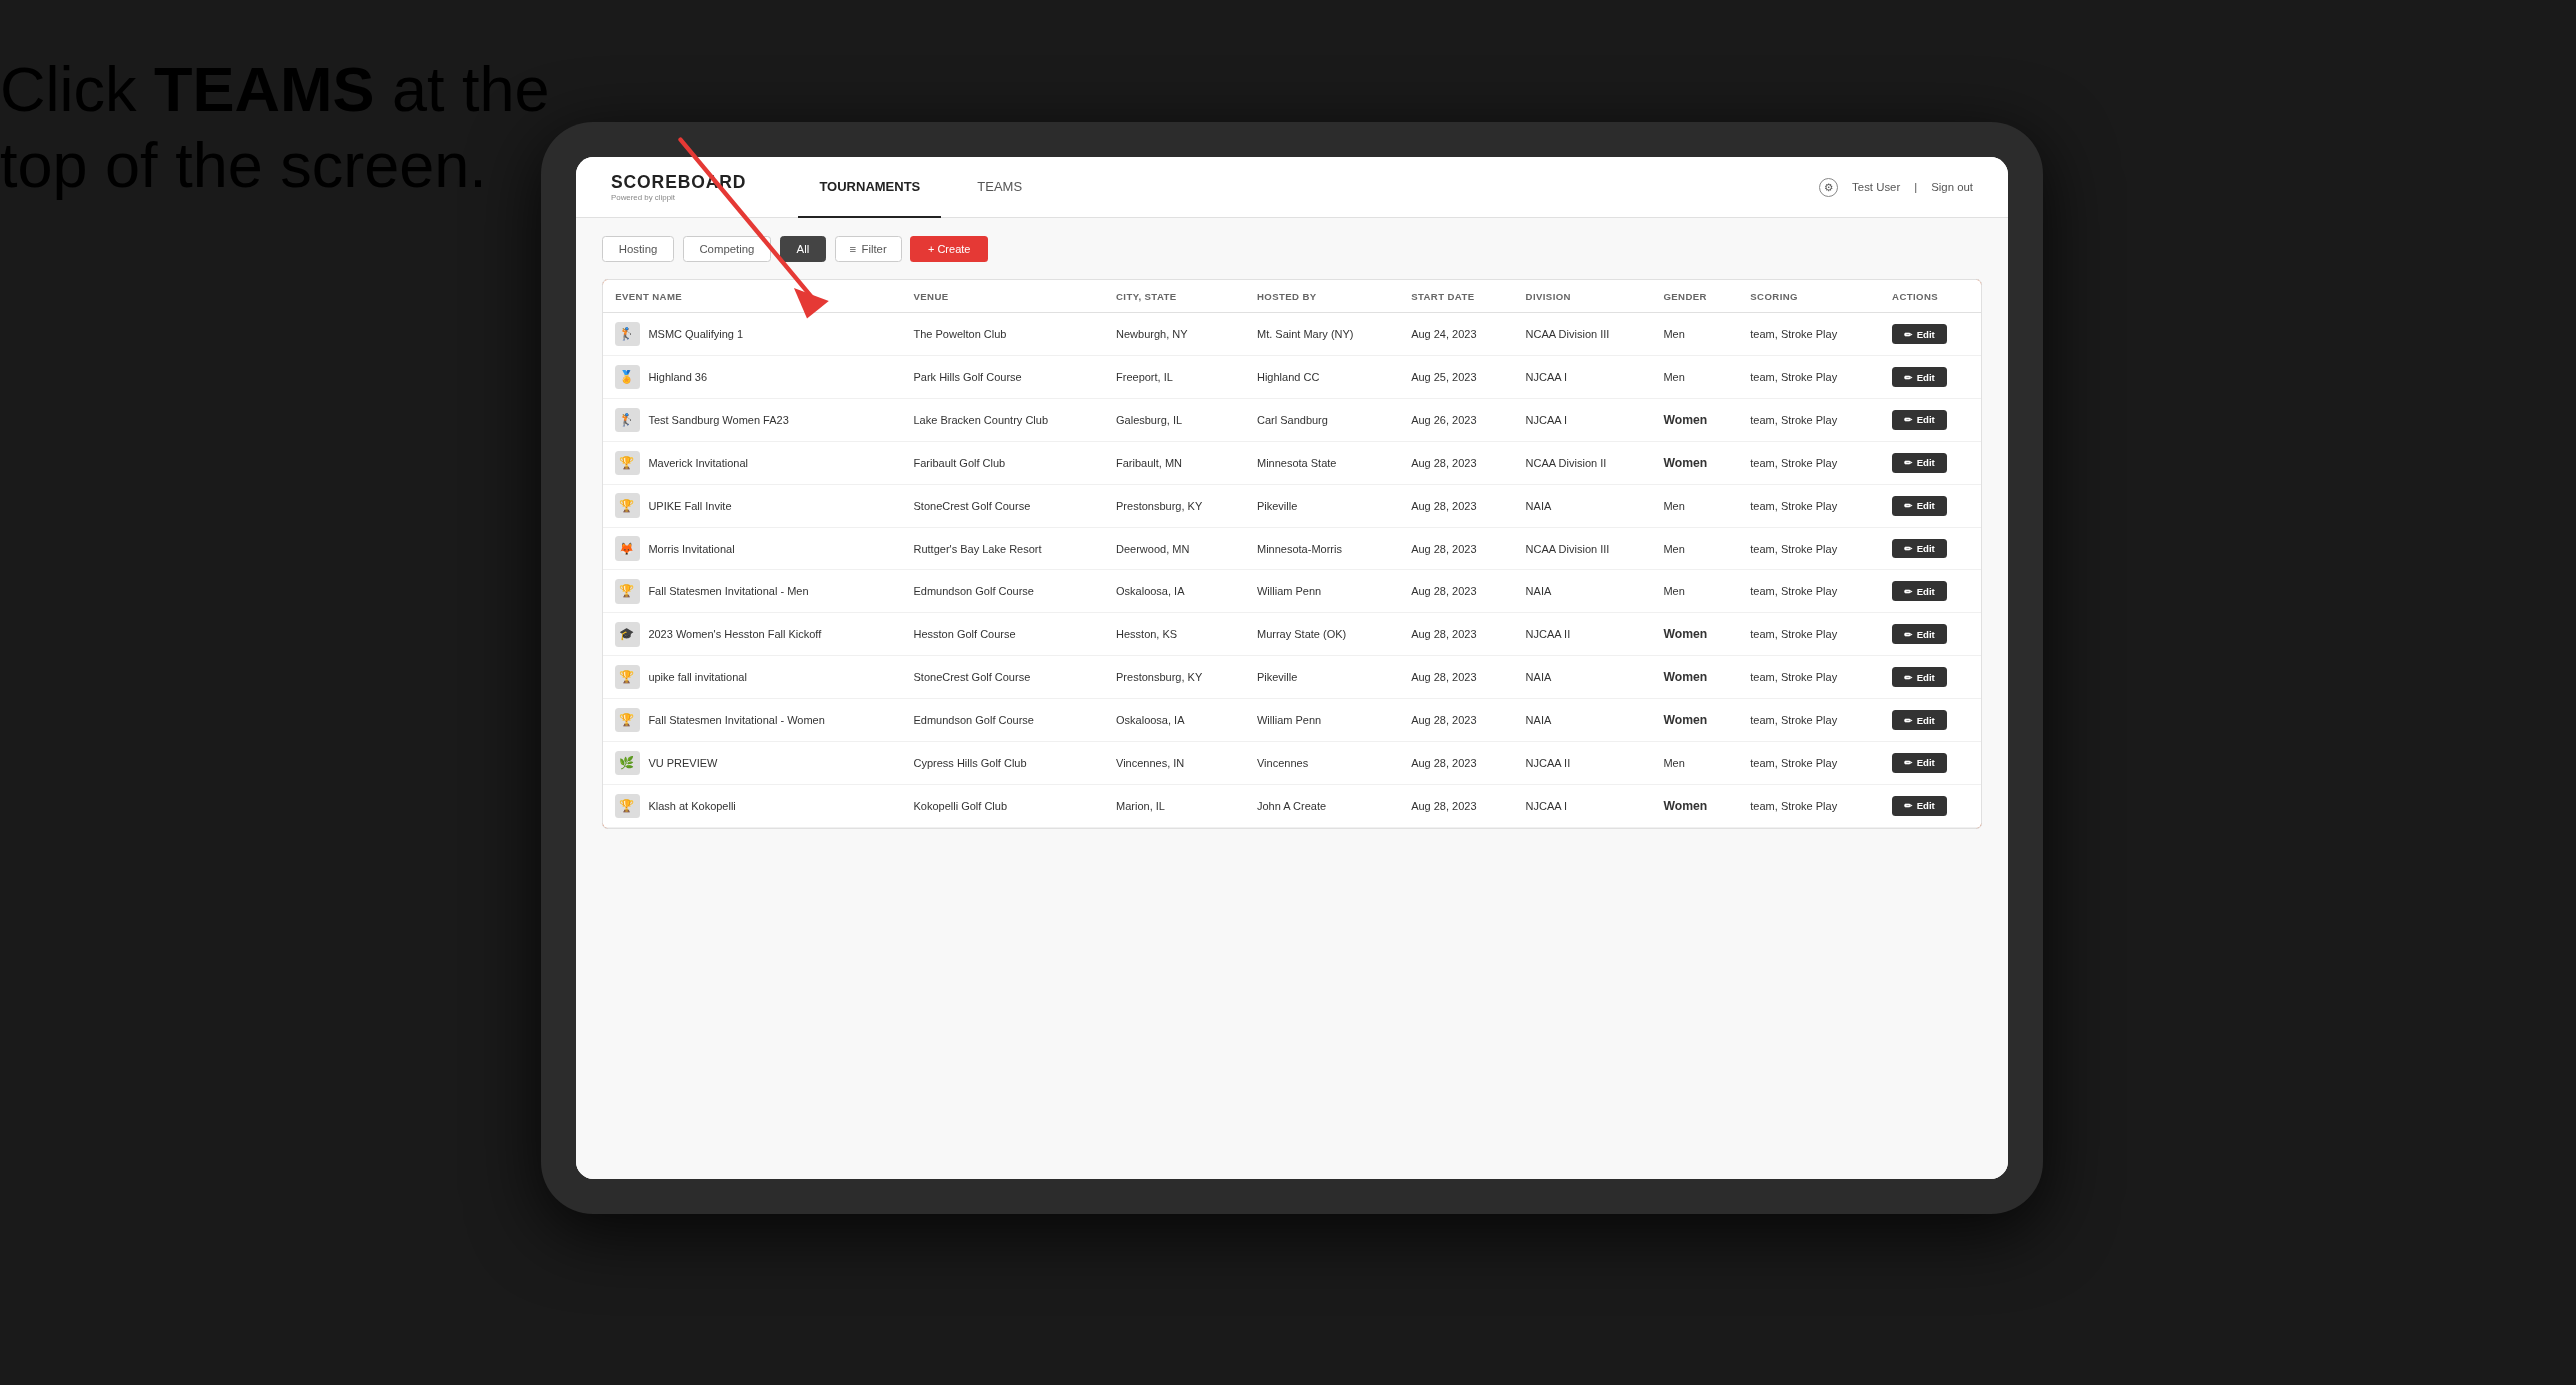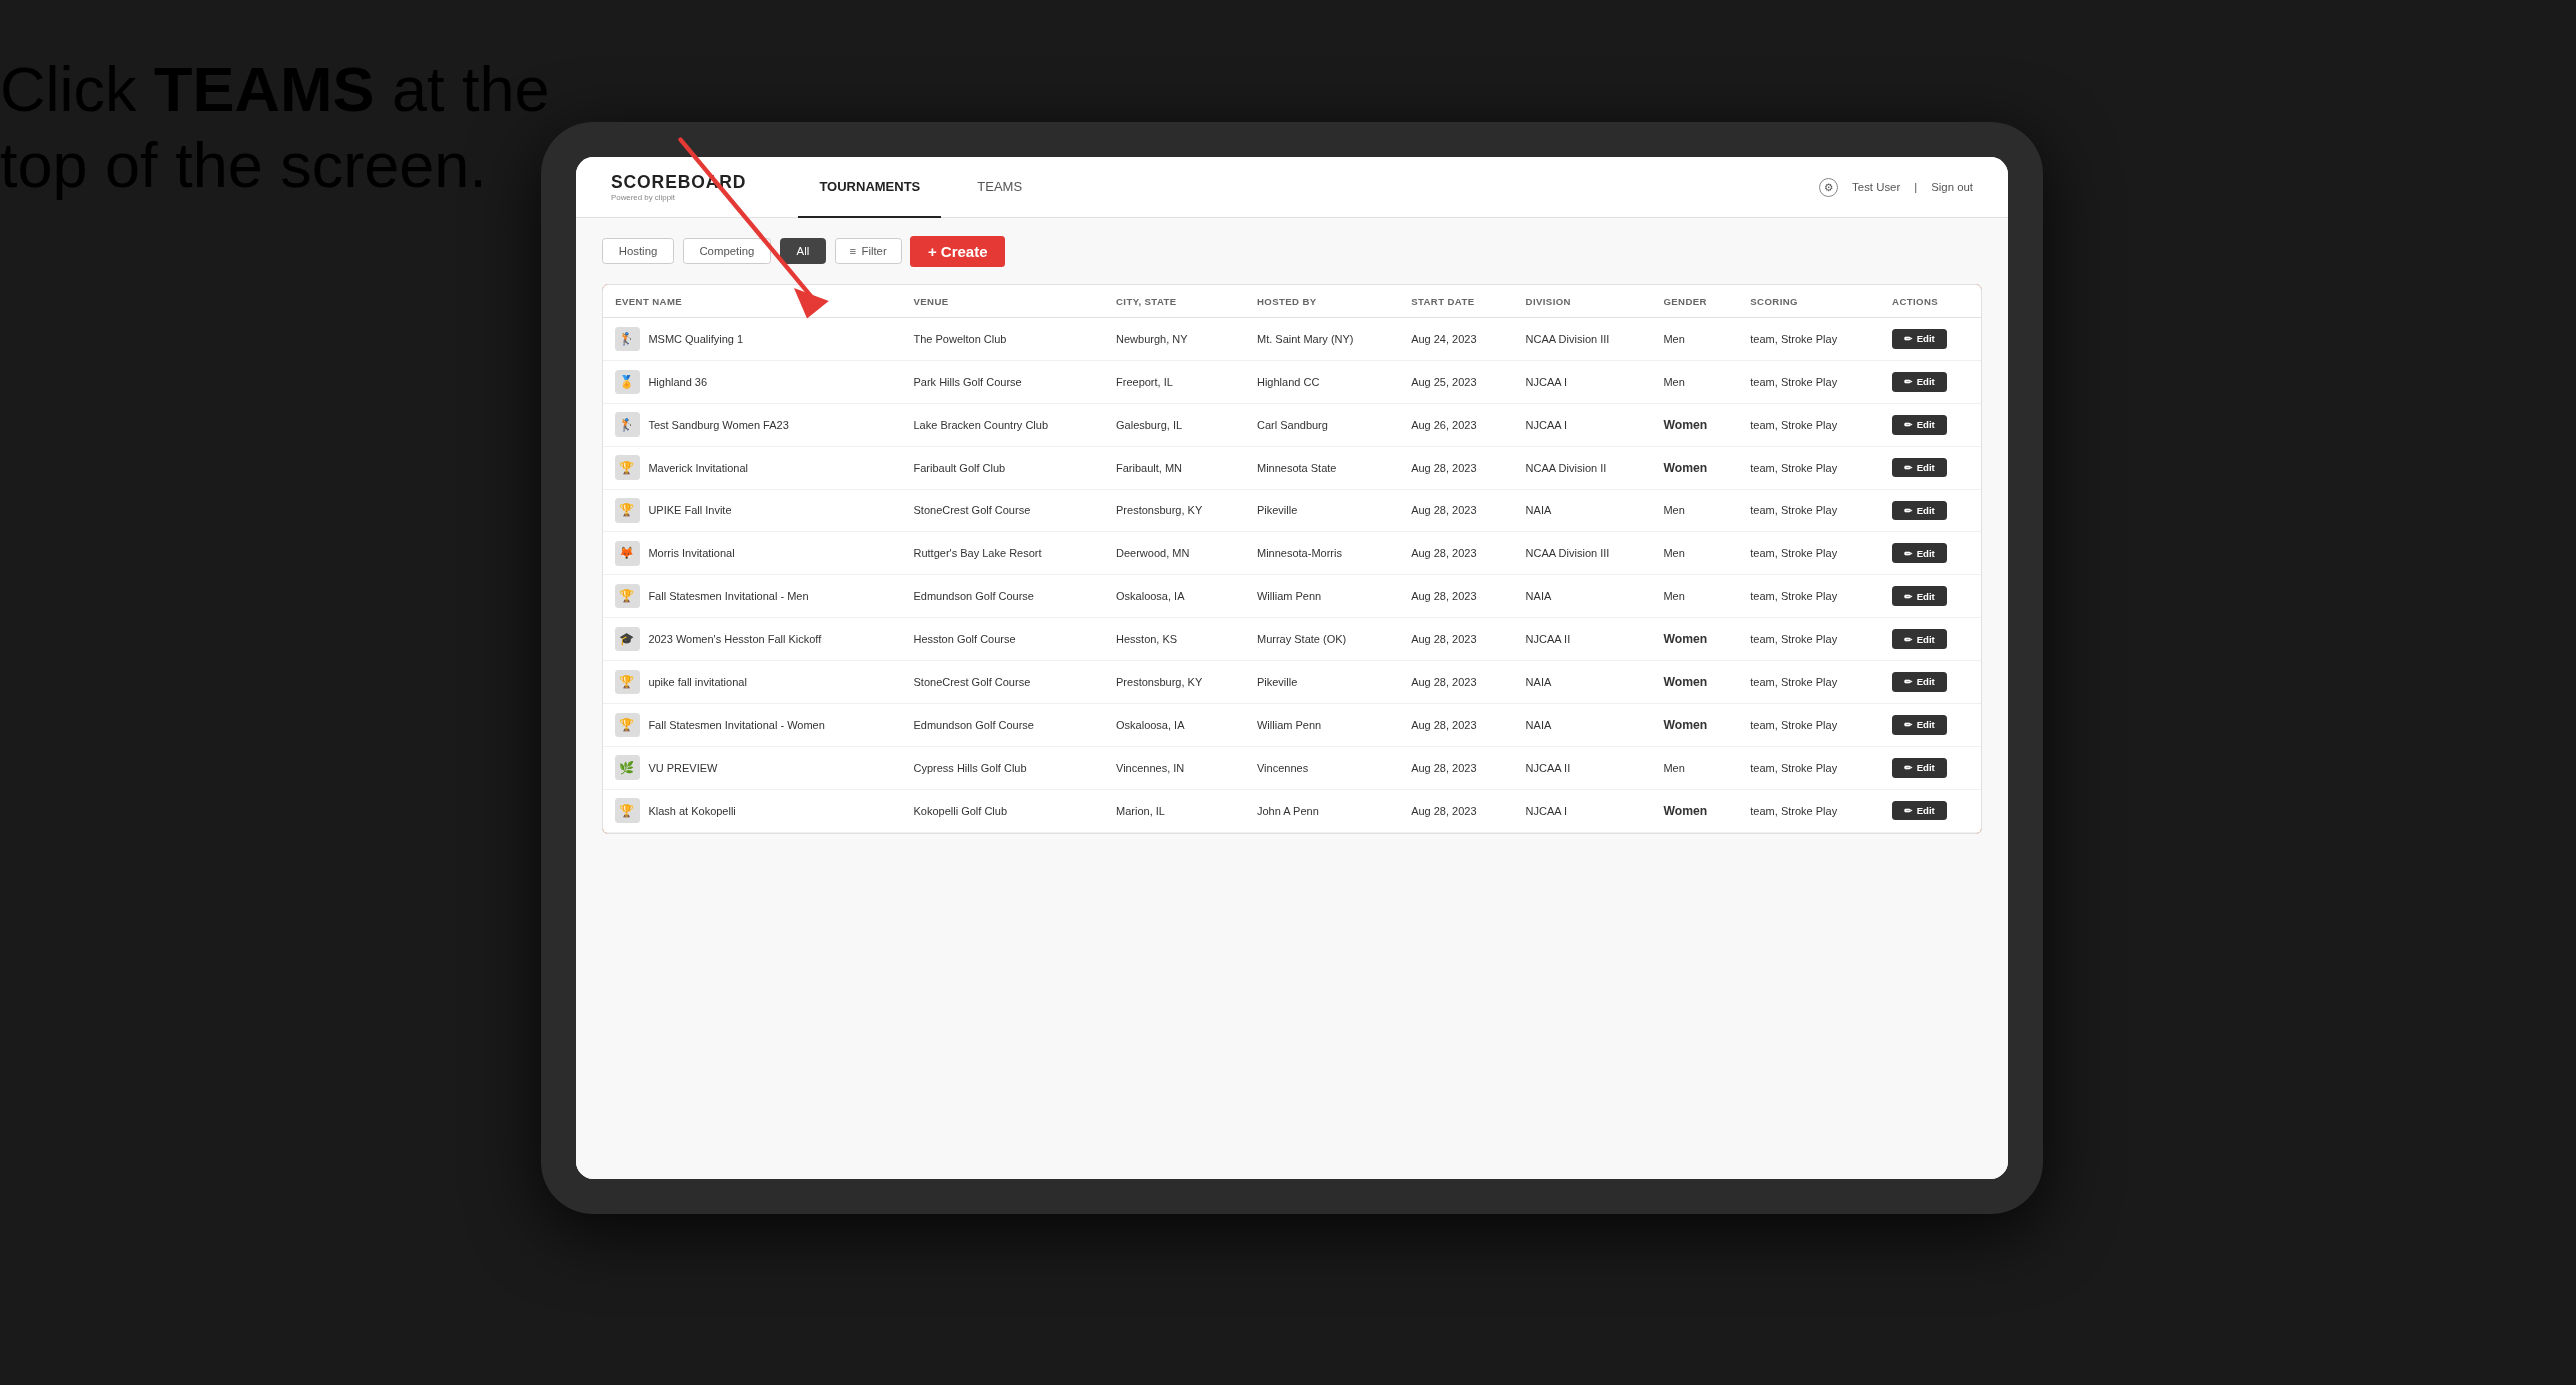--- a/index.html
+++ b/index.html
@@ -186,22 +186,22 @@
       background: #fff;
       outline: none;
     }
 
     .create-btn {
       padding: 7px 17.5px;
       background: #e53935;
       color: #fff;
       border: none;
       border-radius: 3.5px;
-      font-size: 15px;
-      font-weight: 700;
+      font-size: 11px;
+      font-weight: 400;
       cursor: pointer;
       display: flex;
       align-items: center;
       gap: 5.2px;
       white-space: nowrap;
     }
 
     
     .table-container {
       background: #c2410c;
@@ -579,21 +579,21 @@
   </tr>
               <tr>
     <td>
       <div class="event-cell">
         <div class="event-icon">🏆</div>
         <span>Klash at Kokopelli</span>
       </div>
     </td>
     <td>Kokopelli Golf Club</td>
     <td>Marion, IL</td>
-    <td>John A Penn</td>
+    <td>John A Create</td>
     <td>Aug 28, 2023</td>
     <td>NJCAA I</td>
     <td style="font-weight:700;font-size:12.2px;">Women</td>
     <td>team, Stroke Play</td>
     <td>
       <button class="edit-btn">
         <span>✏</span>
         <span>Edit</span>
       </button>
     </td>

